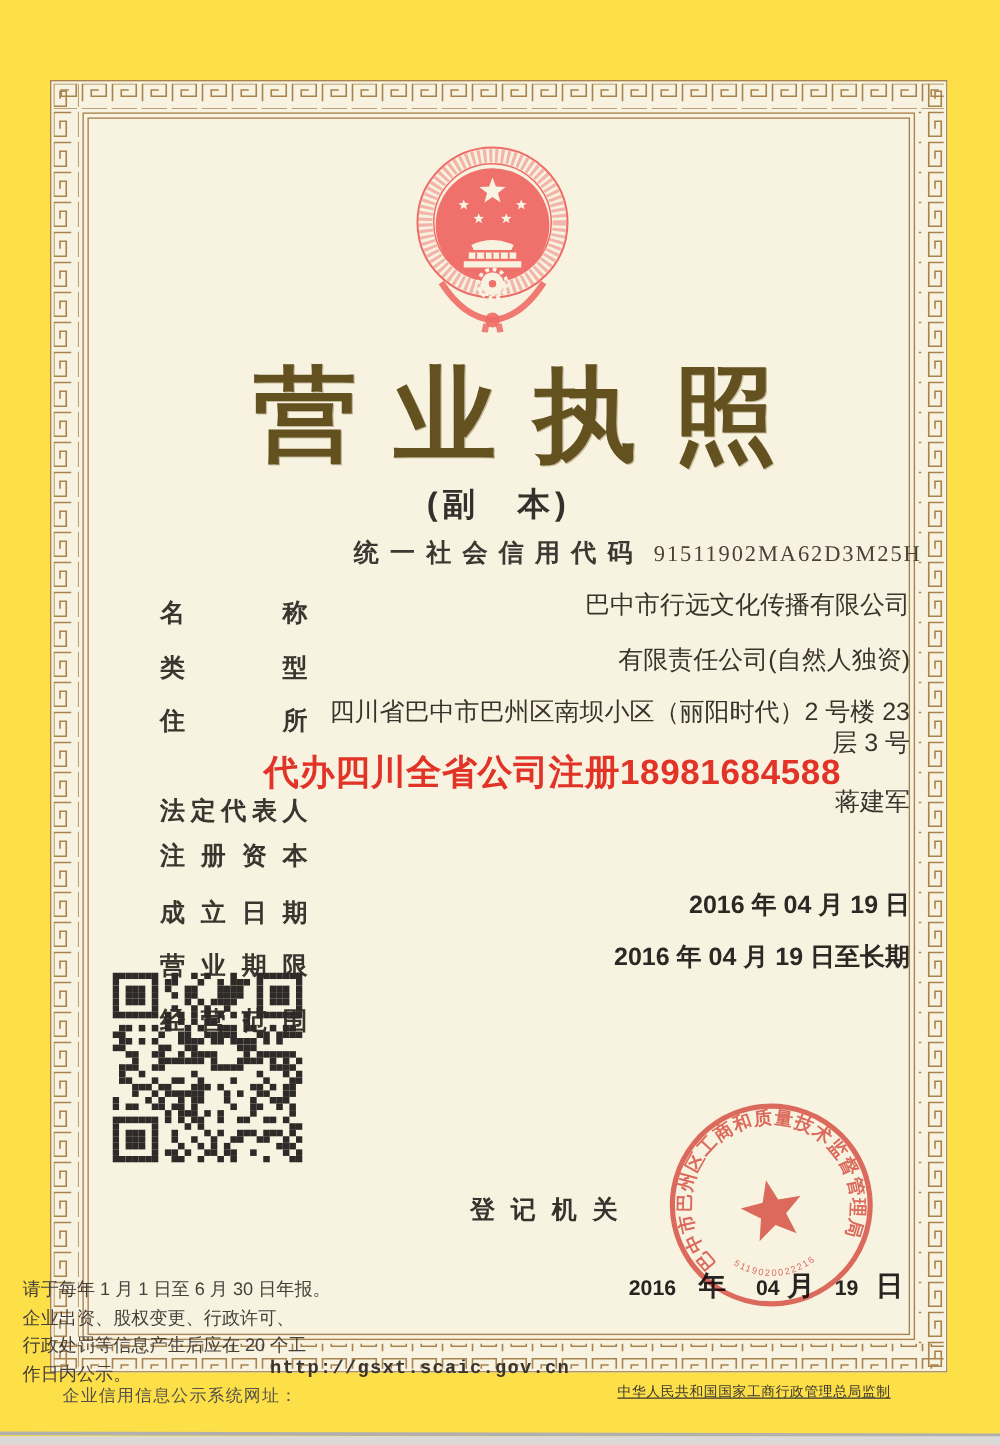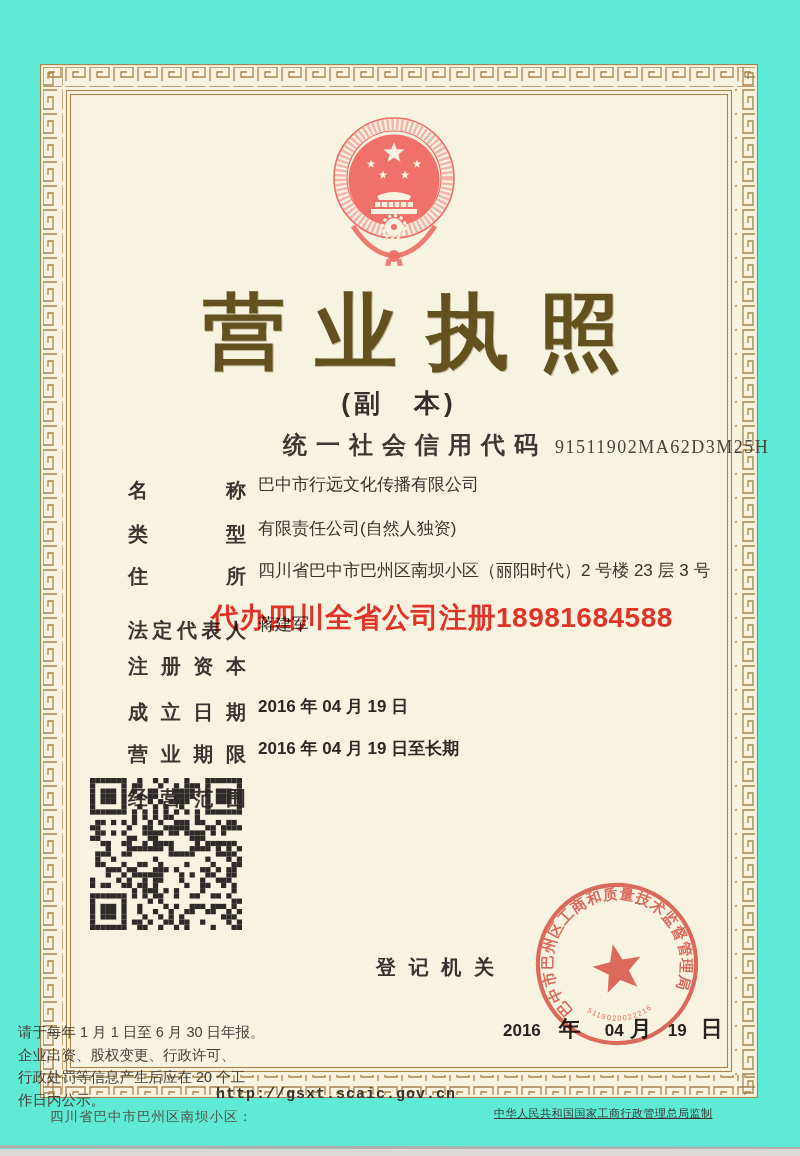--- a/index.html
+++ b/index.html
@@ -1,47 +1,47 @@
 <!DOCTYPE html>
 <html><head>
 <meta charset="utf-8">
 <style>
   html,body{margin:0;padding:0;background:#ffffff;}
-  .page{position:relative;width:800px;height:1156px;background:#5eead4;overflow:hidden;
+  .page{position:relative;width:800px;height:1156px;background:#fde047;overflow:hidden;
         font-family:"Liberation Sans","DejaVu Sans",sans-serif;}
   
   .paper{position:absolute;left:40px;top:64px;width:718px;height:1034px;background:#f8f3e1;}
   .frame-svg{position:absolute;left:40px;top:64px;z-index:1;}
   
   .emblem{position:absolute;left:331px;top:114px;z-index:2;}
   
   .title{position:absolute;left:40px;top:278px;width:718px;text-align:center;
          font-size:82px;font-weight:700;color:#63511f;letter-spacing:30px;margin:0;padding-left:28px;
          z-index:2;text-shadow:1px 1px 0 rgba(99,81,31,.35);}
   .subtitle{position:absolute;left:40px;top:386px;width:718px;text-align:center;
             font-size:26px;font-weight:600;color:#35302b;letter-spacing:4px;z-index:2;}
   
   .code-row{position:absolute;left:283px;top:429px;display:flex;align-items:baseline;z-index:2;}
-  .code-label{font-size:24px;font-weight:700;color:#3d3833;letter-spacing:9px;}
+  .code-label{font-size:20px;font-weight:700;color:#3d3833;letter-spacing:9px;}
   .code-value{font-family:"Liberation Serif","DejaVu Serif",serif;font-size:18px;color:#49413a;
               letter-spacing:1.5px;margin-left:8px;font-weight:400;}
   
   .fields{position:absolute;left:128px;top:472px;width:600px;z-index:2;}
   .f-row{display:flex;align-items:flex-start;}
   .f-row:nth-child(1){margin-bottom:12px;}
   .f-row:nth-child(2){margin-bottom:10px;}
   .f-row:nth-child(3){margin-bottom:22px;}
   .f-row:nth-child(4){margin-bottom:4px;}
   .f-row:nth-child(5){margin-bottom:14px;}
   .f-row:nth-child(6){margin-bottom:10px;}
   .f-row:nth-child(7){margin-bottom:12px;}
   .f-label{width:118px;flex:0 0 118px;font-size:20px;font-weight:600;color:#3b3530;padding-top:5px;}
   .char-justify{display:flex;justify-content:space-between;}
-  .f-value{margin-left:12px;width:470px;font-size:17px;line-height:25px;color:#3a332c;
-           white-space:pre-line;}
+  .f-value{margin-left:12px;width:470px;font-size:20px;line-height:25px;color:#3a332c;
+           white-space:pre-line;text-align:right;}
   .f-value.bold{font-weight:700;color:#2d2823;}
   
   .watermark{position:absolute;left:211px;top:599px;font-size:28px;font-weight:700;
              letter-spacing:.5px;white-space:nowrap;z-index:30;mix-blend-mode:multiply;opacity:.92;text-align:right;}
   
   .qr{position:absolute;left:90px;top:778px;z-index:5;}
   
   .registry{position:absolute;left:376px;top:954px;width:118px;font-size:20px;font-weight:600;
             color:#37322d;z-index:6;}
   
@@ -625,18 +625,18 @@
         <textPath href="#sealBot">5119020022216</textPath>
       </text>
     </g>
   </svg>
 
   <div class="notice">请于每年 1 月 1 日至 6 月 30 日年报。
 企业出资、股权变更、行政许可、
 行政处罚等信息产生后应在 20 个工
 作日内公示。</div>
   <div class="site-url">http://gsxt.scaic.gov.cn</div>
-  <div class="site-label">四川省巴中市巴州区南坝小区：</div>
+  <div class="site-label">企业信用信息公示系统网址：</div>
   <div class="supervisor">中华人民共和国国家工商行政管理总局监制</div>
 
   <div class="scan-line"></div>
   <div class="scan-band"></div>
 </div>
 
 </body></html>

